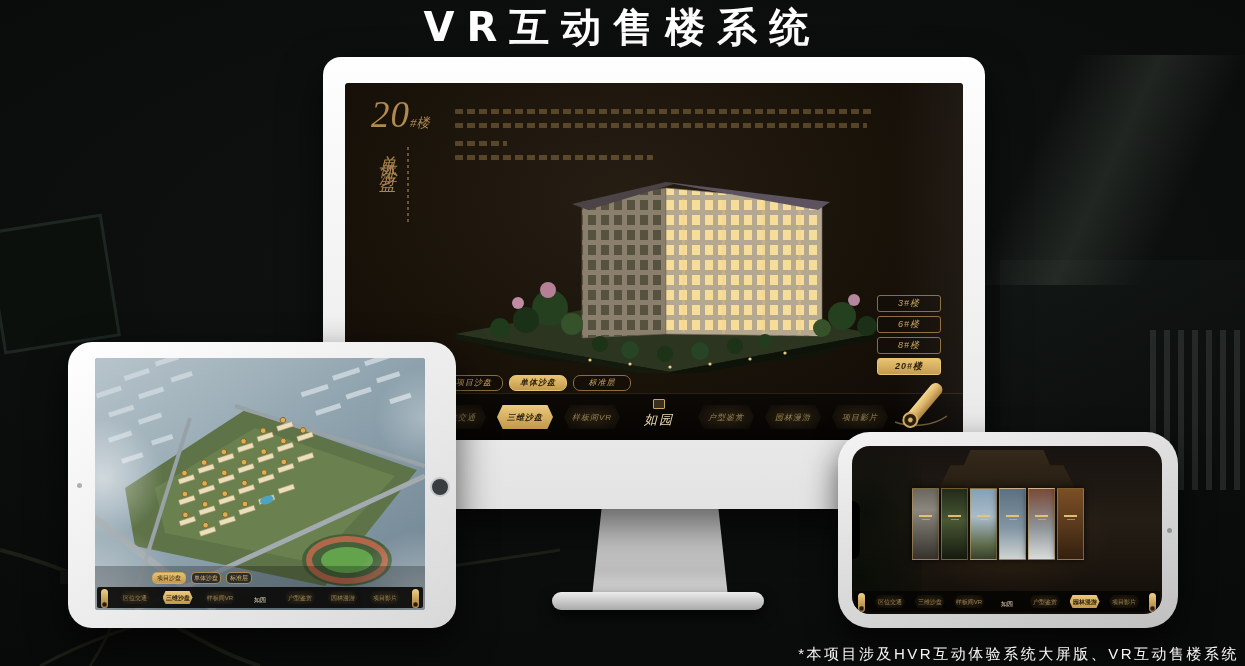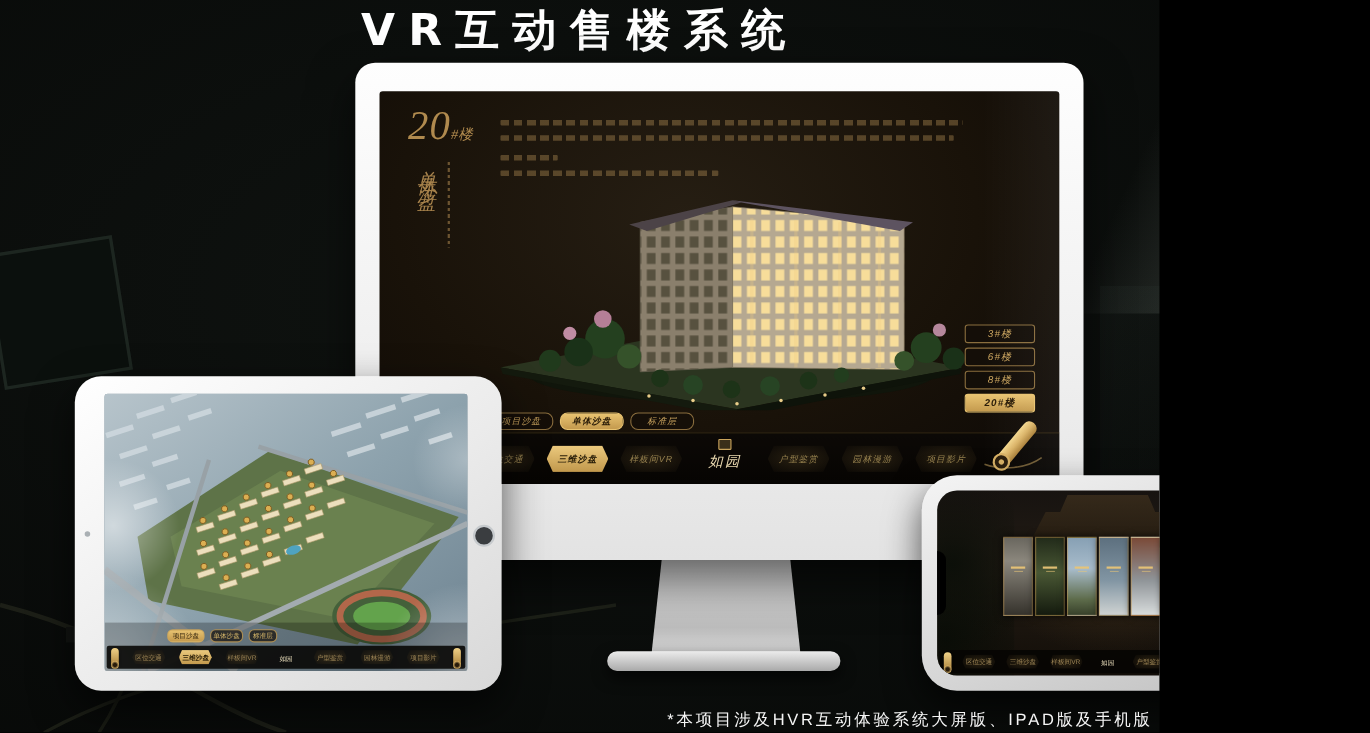--- a/index.html
+++ b/index.html
@@ -1,16 +1,16 @@
 <!DOCTYPE html>
 <html><head>
 <meta charset="utf-8">
 <style>
   html,body{margin:0;padding:0;background:#000;}
-  .page{position:relative;width:1054px;height:666px;background:#0b0e0c;overflow:hidden;
+  .page{position:relative;width:1245px;height:666px;background:#0b0e0c;overflow:hidden;
         font-family:"Liberation Sans",sans-serif;}
 
   
   .bg-vignette{position:absolute;inset:0;
     background:radial-gradient(120% 100% at 50% 40%, rgba(30,36,32,.25) 0%, rgba(0,0,0,.55) 100%);}
   .bg-band-tr{position:absolute;left:985px;top:55px;width:260px;height:230px;
     background:linear-gradient(115deg, rgba(70,80,76,0) 25%, rgba(110,120,112,.22) 48%, rgba(20,26,24,0) 72%);}
   .bg-sign-tl{position:absolute;left:-6px;top:222px;width:112px;height:118px;
     border:3px solid rgba(46,56,50,.55);background:rgba(12,16,14,.85);transform:rotate(-9deg);}
   .bg-roads{position:absolute;left:0;top:430px;width:560px;height:236px;opacity:.20;}
@@ -475,14 +475,14 @@
           </div>
         <div class="mini-item">
             <span class="t6">项目影片</span>
           </div>
         <div class="mini-scroll"></div>
       </div>
       <div class="phone-notch"></div>
     </div>
   </div>
 
-  <div class="footnote">*本项目涉及HVR互动体验系统大屏版、IPAD版及手机版</div>
+  <div class="footnote">*本项目涉及HVR互动体验系统大屏版、VR互动售楼系统</div>
 </div>
 
 </body></html>

